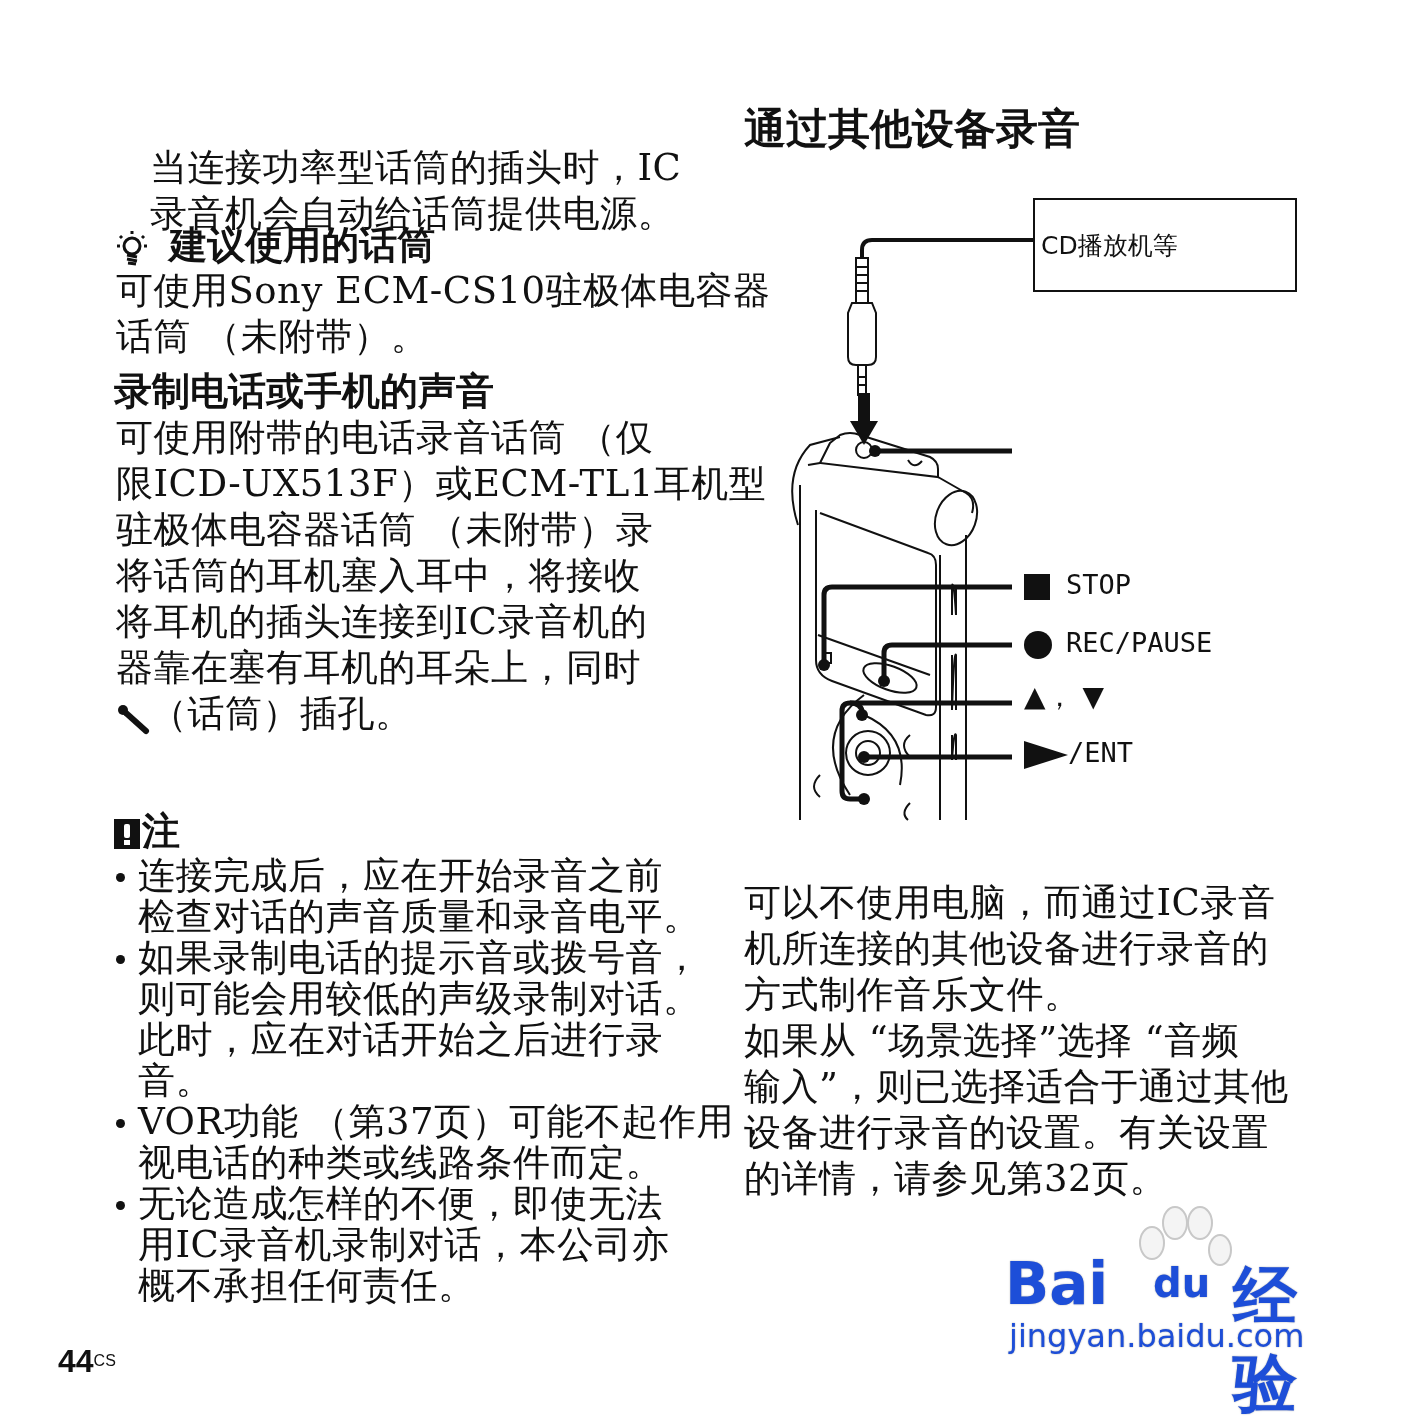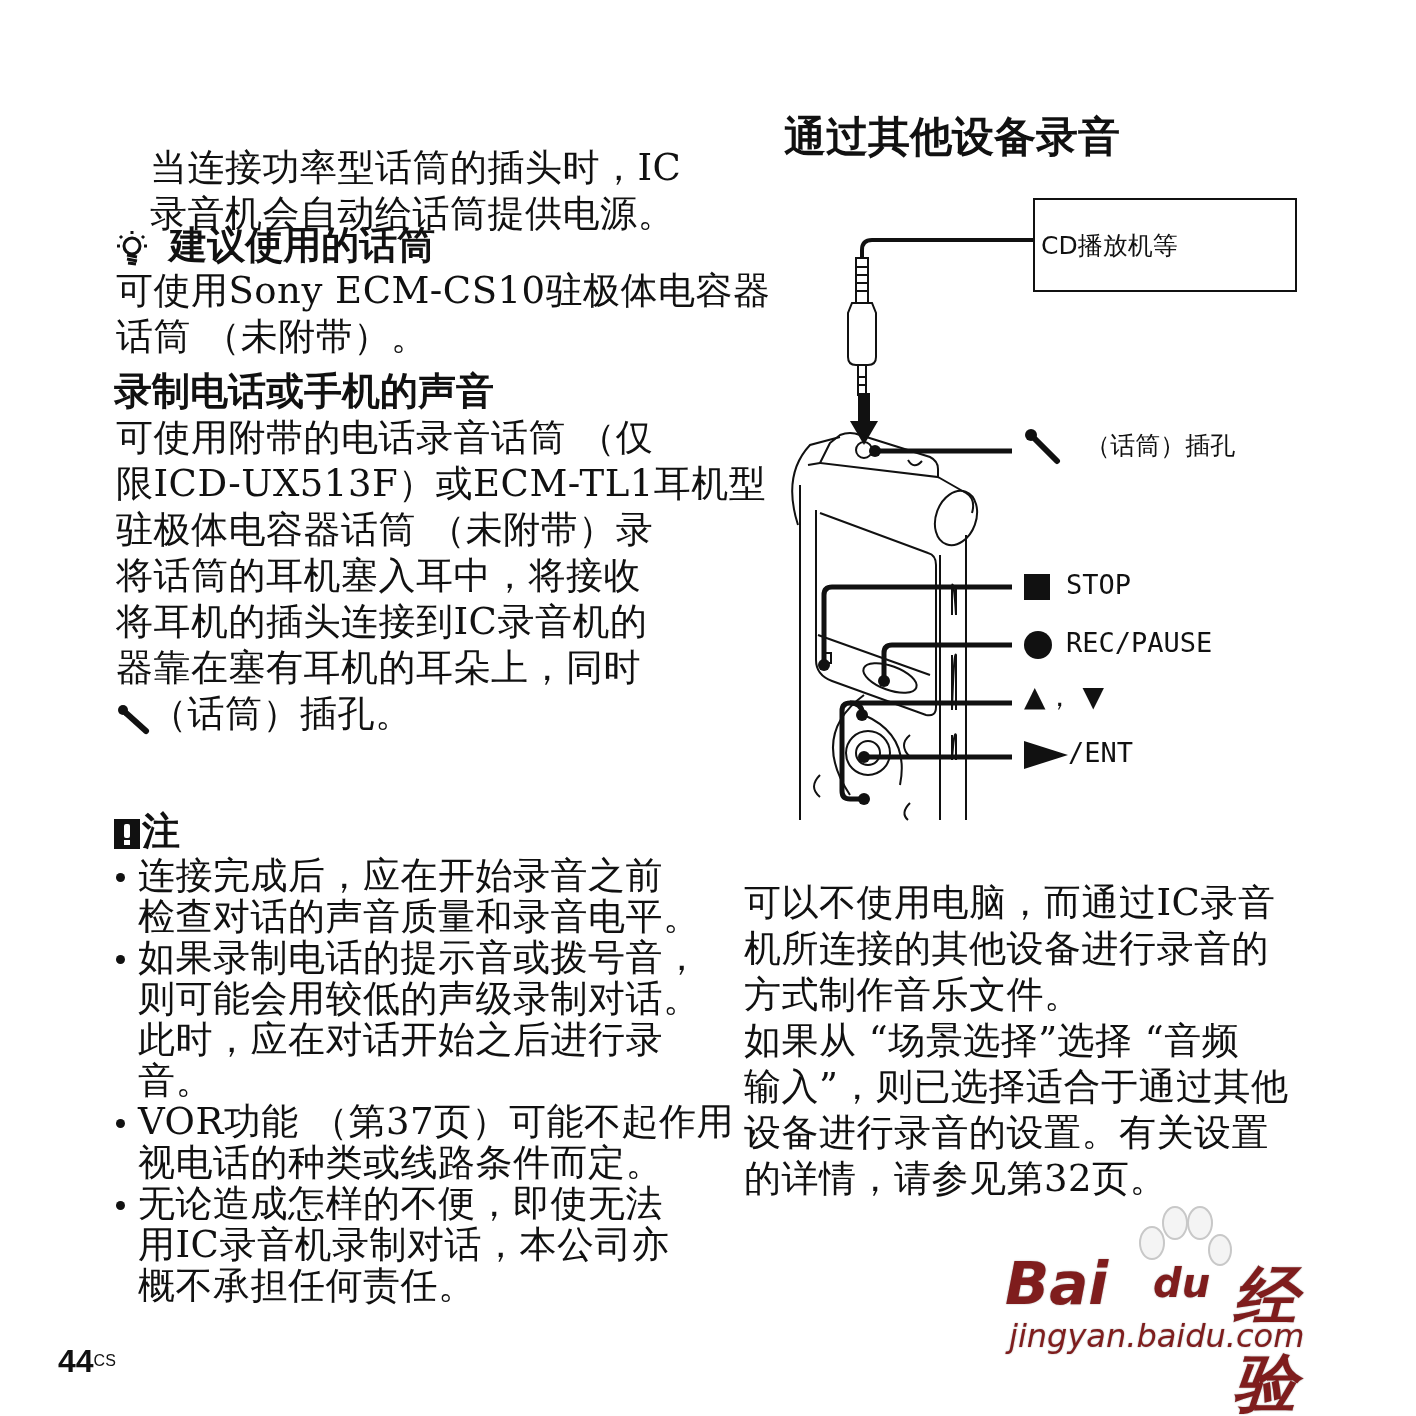--- a/index.html
+++ b/index.html
@@ -9,22 +9,22 @@
   .body-text { font-size: 37px; line-height: 46px; letter-spacing: 0.5px; white-space: nowrap; }
   .heading { font-family: "DejaVu Sans", "Liberation Sans", sans-serif; font-weight: bold; font-size: 38px; line-height: 46px; white-space: nowrap; }
   .heading-lg { font-family: "DejaVu Sans", "Liberation Sans", sans-serif; font-weight: bold; font-size: 42px; line-height: 50px; white-space: nowrap; }
   .line { display: block; }
   .bullet-item { position: relative; padding-left: 24px; }
   .bullet-dot { position: absolute; left: 2px; top: 18px; width: 9px; height: 9px; border-radius: 50%; background: #111; }
   .diag-label { font-family: "DejaVu Sans Mono", "Liberation Mono", monospace; font-size: 27px; line-height: 32px; white-space: nowrap; }
   .cd-box { border: 2px solid #111; box-sizing: border-box; }
   .page-num { font-family: "Liberation Sans", "DejaVu Sans", sans-serif; font-weight: bold; font-size: 32px; }
   .page-sup { font-family: "Liberation Sans", "DejaVu Sans", sans-serif; font-size: 16px; vertical-align: super; }
-  .watermark { color: #7f1d1d; font-family: "DejaVu Sans", sans-serif; font-weight: bold;
-               text-shadow: 0 0 2px #c8c8c8, 0 0 1px #b5b5b5; font-style: italic; }
+  .watermark { color: #1d4ed8; font-family: "DejaVu Sans", sans-serif; font-weight: bold;
+               text-shadow: 0 0 2px #c8c8c8, 0 0 1px #b5b5b5; }
   .icon-inline { display: inline-block; vertical-align: middle; }
 </style>
 </head>
 <body>
 
 <div class="abs body-text" style="left:150px; top:113px;margin-top:32px;">
   <span class="line">当连接功率型话筒的插头时，IC</span>
   <span class="line">录音机会自动给话筒提供电源。</span>
 </div>
 
@@ -94,21 +94,21 @@
     <span class="line">无论造成怎样的不便，即使无法</span>
     <span class="line">用IC录音机录制对话，本公司亦</span>
     <span class="line">概不承担任何责任。</span>
   </div>
 </div>
 
 <div class="abs" style="left:58px; top:1343px;">
   <span class="page-num">44</span><span class="page-sup">CS</span>
 </div>
 
-<div class="abs heading-lg" style="left:744px; top:112px;margin-left:40px;">通过其他设备录音</div>
+<div class="abs heading-lg" style="left:744px; top:104px;">通过其他设备录音</div>
 
 <div class="abs" style="left:780px; top:195px; width:530px; height:630px;">
 
   <div class="abs cd-box" style="left:253px; top:3px; width:264px; height:94px;">
     <span class="abs diag-label" style="left:6px; top:30px; font-family:'DejaVu Sans', sans-serif; font-size:25px;">CD播放机等</span>
   </div>
 
   <svg class="abs" width="260" height="630" viewBox="0 0 260 630" style="left:0; top:0;">
 
     <path d="M253 45 L92 45 Q82 45 82 55 L82 63" fill="none" stroke="#111" stroke-width="4"></path>
@@ -169,29 +169,20 @@
     <g fill="#111">
       <circle cx="95" cy="256" r="6"></circle>
       <circle cx="44" cy="470" r="6"></circle>
       <circle cx="104" cy="486" r="6"></circle>
       <circle cx="82" cy="520" r="6"></circle>
       <circle cx="84" cy="562" r="6"></circle>
       <circle cx="84" cy="604" r="6"></circle>
     </g>
   </svg>
 
-  <div class="abs diag-label" style="left:243px; top:232px;">
-    <span class="icon-inline" style="width:38px; height:38px;">
-      <svg width="38" height="38" viewBox="0 0 38 38">
-        <circle cx="8" cy="8" r="6" fill="#111"></circle>
-        <line x1="12" y1="12" x2="34" y2="34" stroke="#111" stroke-width="6" stroke-linecap="round"></line>
-      </svg>
-    </span>
-    <span style="font-family:'DejaVu Sans', sans-serif; font-size:25px; margin-left:8px;">（话筒）插孔</span>
-  </div>
   <div class="abs diag-label" style="left:244px; top:374px;">
     <span class="icon-inline" style="width:26px; height:26px; background:#111; margin-right:16px;"></span><span>STOP</span>
   </div>
   <div class="abs diag-label" style="left:244px; top:432px;">
     <span class="icon-inline" style="width:28px; height:28px; background:#111; border-radius:50%; margin-right:14px;"></span><span>REC/PAUSE</span>
   </div>
   <div class="abs diag-label" style="left:244px; top:486px; font-size:28px;">
     <span style="font-family:'DejaVu Sans', sans-serif;">▲， ▼</span>
   </div>
   <div class="abs diag-label" style="left:244px; top:542px;">

